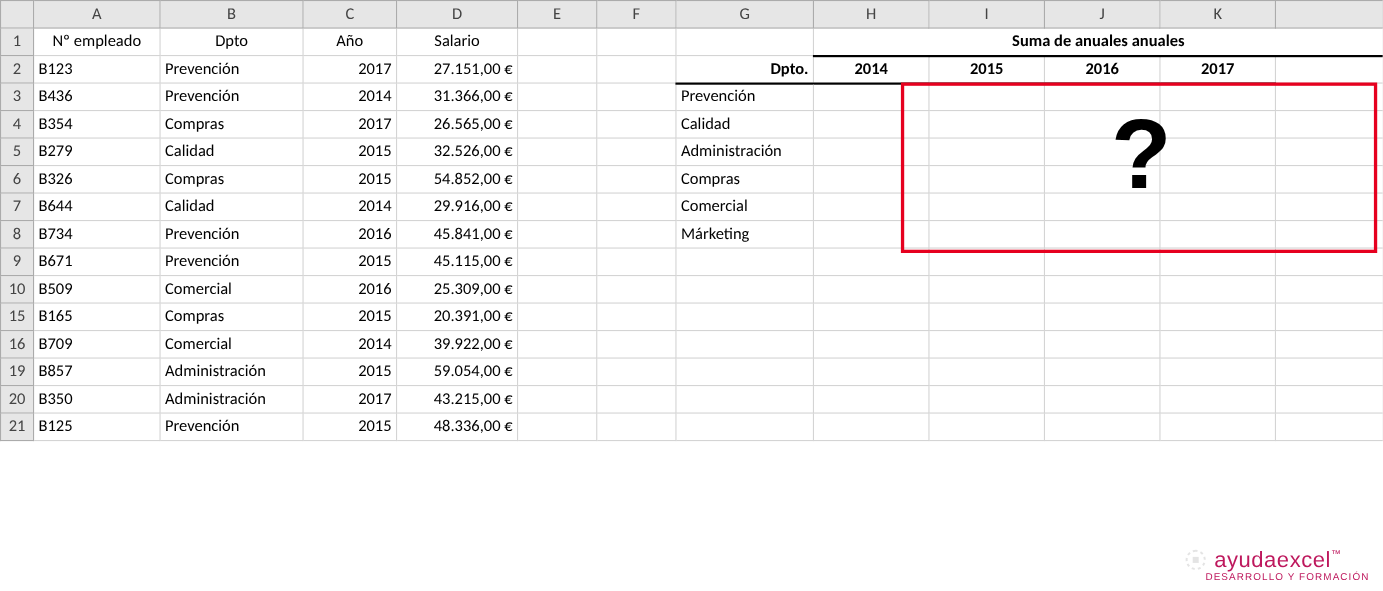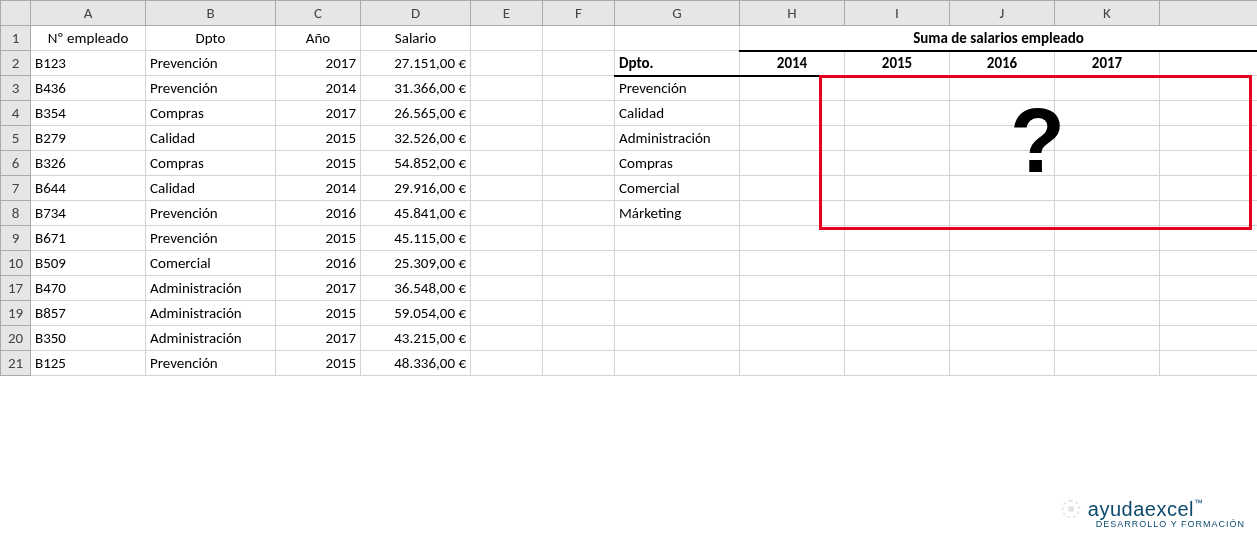--- a/index.html
+++ b/index.html
@@ -73,21 +73,21 @@
     text-align: center;
     border-bottom: 2px solid #000 !important;
   }
   .year-hdr {
     font-weight: bold;
     text-align: center;
     border-bottom: 2px solid #000 !important;
   }
   .dpto-hdr {
     font-weight: bold;
-    text-align: left;
+    text-align: right;
     border-bottom: 2px solid #000 !important;
   }
 
   
   .red-box {
     position: absolute;
     border: 3px solid #e6001f;
     pointer-events: none;
   }
 
@@ -99,28 +99,28 @@
     color: #000;
     pointer-events: none;
     font-family: Arial, sans-serif;
   }
 
   
   .watermark {
     position: absolute;
     right: 12px;
     bottom: 8px;
-    color: #0c4a6e;
+    color: #be185d;
     font-family: Arial, sans-serif;
     text-align: right;
     pointer-events: none;
     line-height: 1;
   }
   .watermark .wm-top { font-size: 20px; letter-spacing: 0.5px; display: flex; align-items: center; gap: 6px;}
-  .watermark .wm-sub { font-size: 9px; letter-spacing: 1px; margin-left: 36px;}
+  .watermark .wm-sub { font-size: 9px; letter-spacing: 1px; margin-left: 20px;}
   .watermark svg { opacity: 0.55; }
   .wm-tm { font-size: 9px; vertical-align: top; }
 </style>
 </head>
 <body>
 
 <div class="sheet">
 
 <table class="grid">
   <colgroup>
@@ -159,21 +159,21 @@
 
   <tr>
           <th class="rowhdr">1</th>
           <td class="hdr">Nº empleado</td>
           <td class="hdr">Dpto</td>
           <td class="hdr">Año</td>
           <td class="hdr">Salario</td>
           <td></td>
           <td></td>
           <td></td>
-          <td class="section-title" colspan="5">Suma de salarios empleado</td>
+          <td class="section-title" colspan="5">Suma de anuales anuales</td>
         </tr>
         <tr>
           <th class="rowhdr">2</th>
           <td class="txt">B123</td>
           <td class="txt">Prevención</td>
           <td class="num">2017</td>
           <td class="num">27.151,00 €</td>
           <td></td>
           <td></td>
           <td class="dpto-hdr">Dpto.</td>
@@ -297,25 +297,40 @@
           <td></td>
           <td></td>
           <td></td>
           <td></td>
           <td></td>
           <td></td>
           <td></td>
           <td></td>
         </tr>
         <tr>
-          <th class="rowhdr">17</th>
-          <td class="txt">B470</td>
-          <td class="txt">Administración</td>
-          <td class="num">2017</td>
-          <td class="num">36.548,00 €</td>
+          <th class="rowhdr">15</th>
+          <td class="txt">B165</td>
+          <td class="txt">Compras</td>
+          <td class="num">2015</td>
+          <td class="num">20.391,00 €</td>
+          <td></td>
+          <td></td>
+          <td></td>
+          <td></td>
+          <td></td>
+          <td></td>
+          <td></td>
+          <td></td>
+        </tr>
+        <tr>
+          <th class="rowhdr">16</th>
+          <td class="txt">B709</td>
+          <td class="txt">Comercial</td>
+          <td class="num">2014</td>
+          <td class="num">39.922,00 €</td>
           <td></td>
           <td></td>
           <td></td>
           <td></td>
           <td></td>
           <td></td>
           <td></td>
           <td></td>
         </tr>
         <tr>

